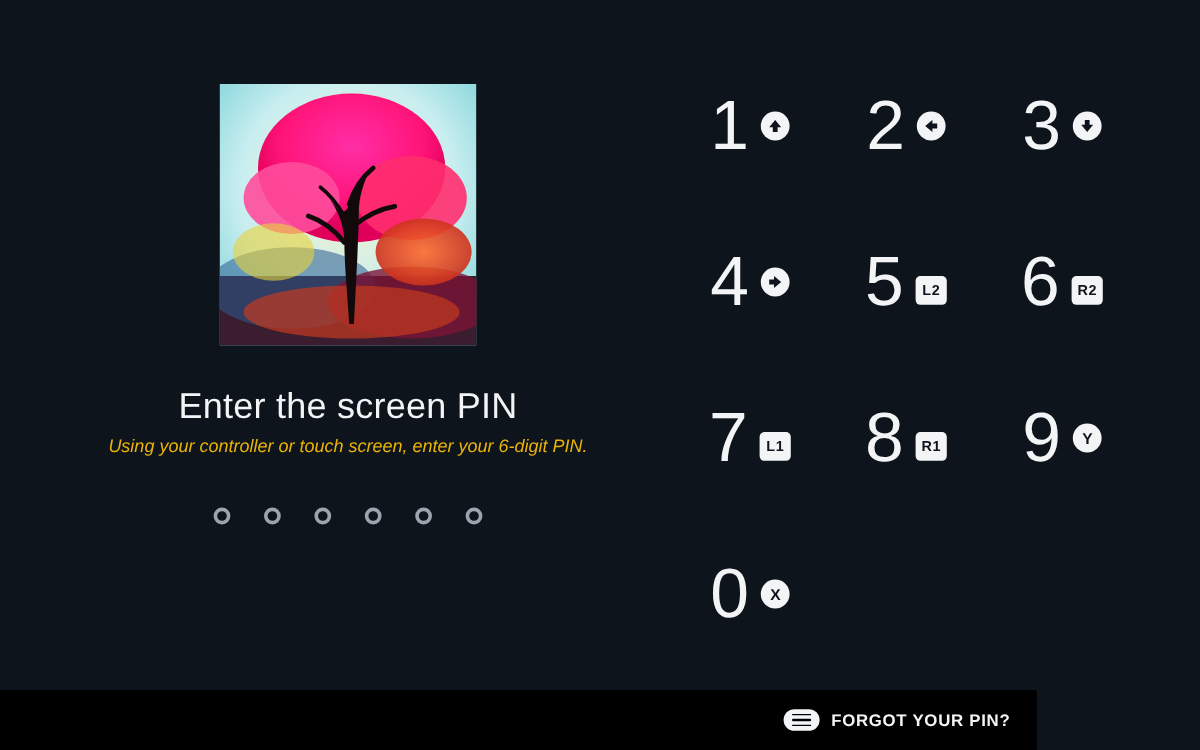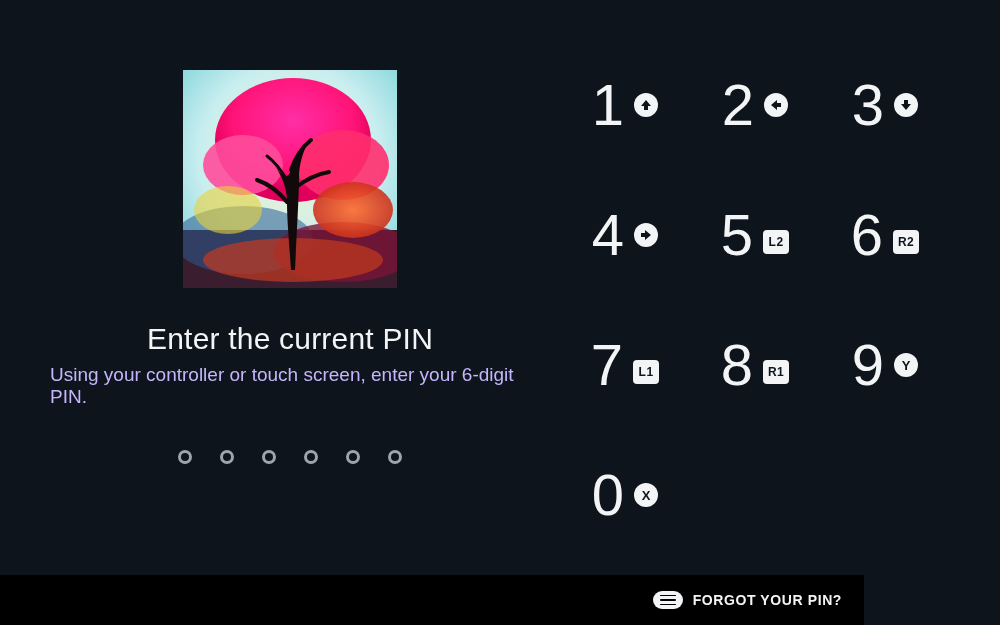--- a/index.html
+++ b/index.html
@@ -36,22 +36,23 @@
   }
   .title {
     margin-top: 34px;
     font-size: 30px;
     font-weight: 400;
     color: #f2f4f6;
     letter-spacing: 0.2px;
   }
   .subtitle {
     margin-top: 8px;
-    font-size: 19px;
-    color: #c4b5fd;
+    font-size: 15px;
+    color: #eab308;
+    font-style: italic;
   }
   .pin-dots {
     margin-top: 42px;
     display: flex;
     gap: 28px;
   }
   .pin-dot {
     width: 14px;
     height: 14px;
     border: 3px solid #9da4ad;
@@ -194,21 +195,21 @@
         <ellipse cx="170" cy="140" rx="40" ry="28" fill="url(#fol2)" opacity="0.9"></ellipse>
         <ellipse cx="45" cy="140" rx="34" ry="24" fill="#e8d23a" opacity="0.6"></ellipse>
 
         <path d="M108 200 C106 170 104 150 104 132 C104 120 100 108 92 96 C98 104 104 112 108 100 C112 88 118 78 126 70 C120 82 116 94 116 108 C116 124 114 160 112 200 Z" fill="#120a0a"></path>
         <path d="M104 132 C96 122 86 114 74 110" stroke="#120a0a" stroke-width="4" fill="none" stroke-linecap="round"></path>
         <path d="M112 118 C122 110 134 104 146 102" stroke="#120a0a" stroke-width="4" fill="none" stroke-linecap="round"></path>
         <path d="M108 100 C112 88 118 78 128 70" stroke="#120a0a" stroke-width="4" fill="none" stroke-linecap="round"></path>
         <path d="M104 110 C98 100 92 92 84 86" stroke="#120a0a" stroke-width="3" fill="none" stroke-linecap="round"></path>
       </svg>
 
-      <div class="title">Enter the current PIN</div>
+      <div class="title">Enter the screen PIN</div>
       <div class="subtitle">Using your controller or touch screen, enter your 6-digit PIN.</div>
 
       <div class="pin-dots">
         <div class="pin-dot"></div>
         <div class="pin-dot"></div>
         <div class="pin-dot"></div>
         <div class="pin-dot"></div>
         <div class="pin-dot"></div>
         <div class="pin-dot"></div>
       </div>

